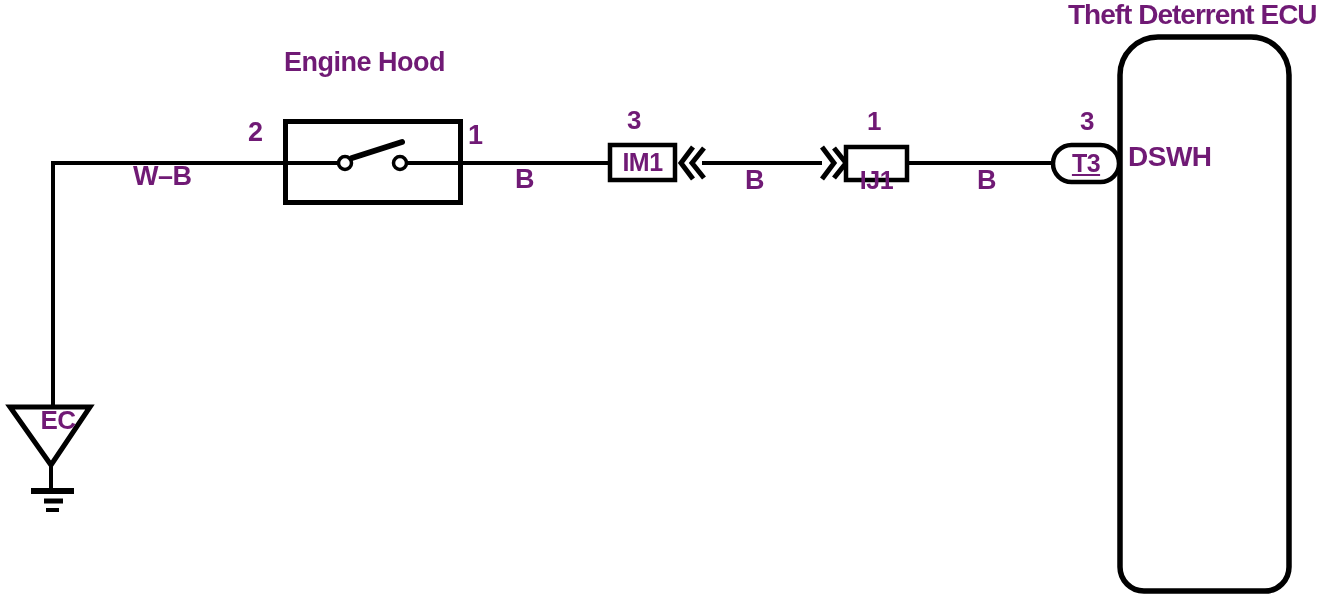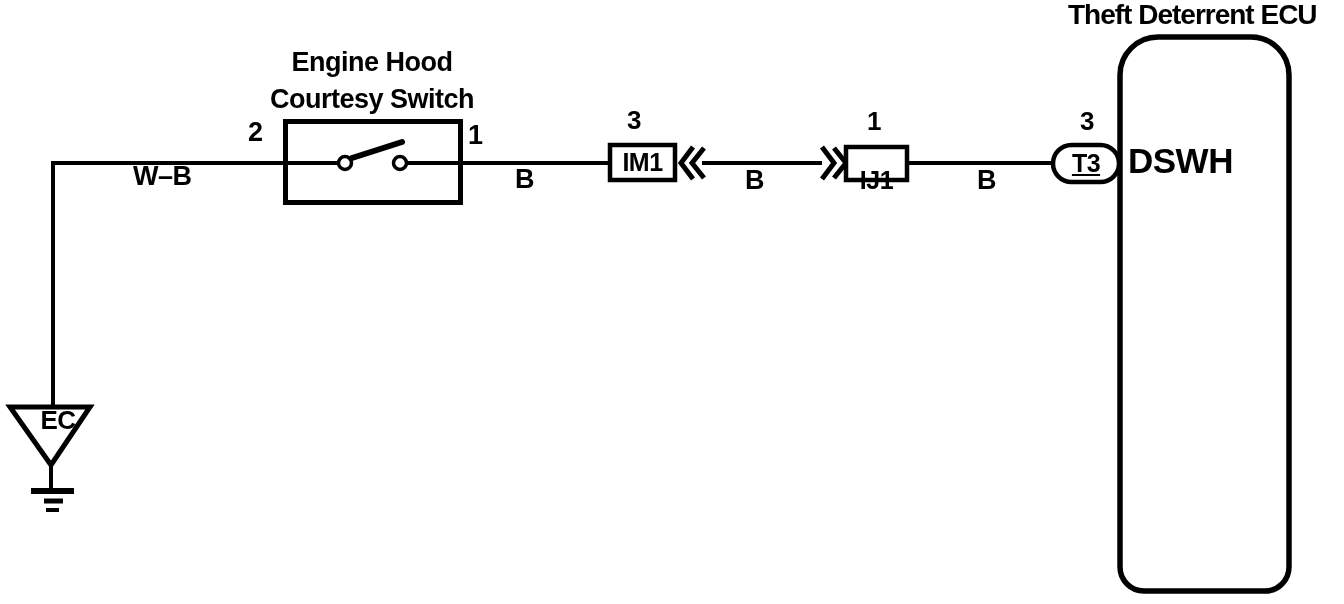--- a/index.html
+++ b/index.html
@@ -12,43 +12,43 @@
     font-family: "Liberation Sans", sans-serif;
     color: #000;
   }
   .canvas svg { position: absolute; left: 0; top: 0; }
   .label {
     position: absolute;
     font-weight: bold;
     letter-spacing: -0.5px;
     white-space: nowrap;
     line-height: 1;
-    color: #000000;
+    color: #701a75;
   }
   .fs27 { font-size: 27px; }
   .fs26 { font-size: 26px; }
   .fs25 { font-size: 25px; }
   .ctr  { display: flex; align-items: center; justify-content: center; text-align: center; }
 
   
   .title           { left: 1068px; top: 1px;  font-size: 28px; letter-spacing: -1px; }
-  .switch-name     { left: 270px;  top: 44px; line-height: 37px; text-align: center; }
+  .switch-name     { left: 284px;  top: 44px; line-height: 37px; }
   .wb-label        { left: 133px;  top: 163px; }
   .b1-label        { left: 515px;  top: 166px; }
   .b2-label        { left: 745px;  top: 167px; }
   .b3-label        { left: 977px;  top: 167px; }
   .term2-label     { left: 248px;  top: 119px; }
   .term1-label     { left: 468px;  top: 122px; }
   .pin-im1         { left: 622px;  top: 107px; width: 24px; justify-content: center; display: flex; }
   .pin-ij1         { left: 862px;  top: 108px; width: 24px; justify-content: center; display: flex; }
   .pin-t3          { left: 1075px; top: 108px; width: 24px; justify-content: center; display: flex; }
   .im1-text        { left: 610px;  top: 145px; width: 65px; height: 35px; }
   .ij1-text        { left: 846px;  top: 147px; width: 61px; height: 33px; margin-top: 17px; }
   .t3-text         { left: 1053px; top: 145px; width: 66px; height: 37px; text-decoration: underline; }
-  .dswh-label      { left: 1128px; top: 143px; font-size: 35px; }
+  .dswh-label      { left: 1128px; top: 143px; font-size: 28px; }
   .ec-label        { left: 36px;   top: 407px; width: 44px; justify-content: center; display: flex; }
 </style>
 </head>
 <body>
 
 <div class="canvas">
 
   <svg width="1344" height="604" viewBox="0 0 1344 604">
 
     <line x1="51" y1="163" x2="350" y2="163" stroke="#000" stroke-width="4"></line>
@@ -78,21 +78,20 @@
 
     <rect x="610" y="145" width="65" height="35" fill="#fff" stroke="#000" stroke-width="4.5"></rect>
     <rect x="846" y="147" width="61" height="33" fill="#fff" stroke="#000" stroke-width="4.5"></rect>
     <rect x="1053" y="145" width="66" height="37" rx="18.5" fill="#fff" stroke="#000" stroke-width="4.5"></rect>
   </svg>
 
   <div class="label fs27 title">Theft Deterrent ECU</div>
 
   <div class="label fs27 switch-name">
     <div>Engine Hood</div>
-    <div>Courtesy Switch</div>
   </div>
 
   <div class="label fs27 wb-label">W–B</div>
   <div class="label fs27 b1-label">B</div>
   <div class="label fs27 b2-label">B</div>
   <div class="label fs27 b3-label">B</div>
 
   <div class="label fs27 term2-label">2</div>
   <div class="label fs27 term1-label">1</div>
 

